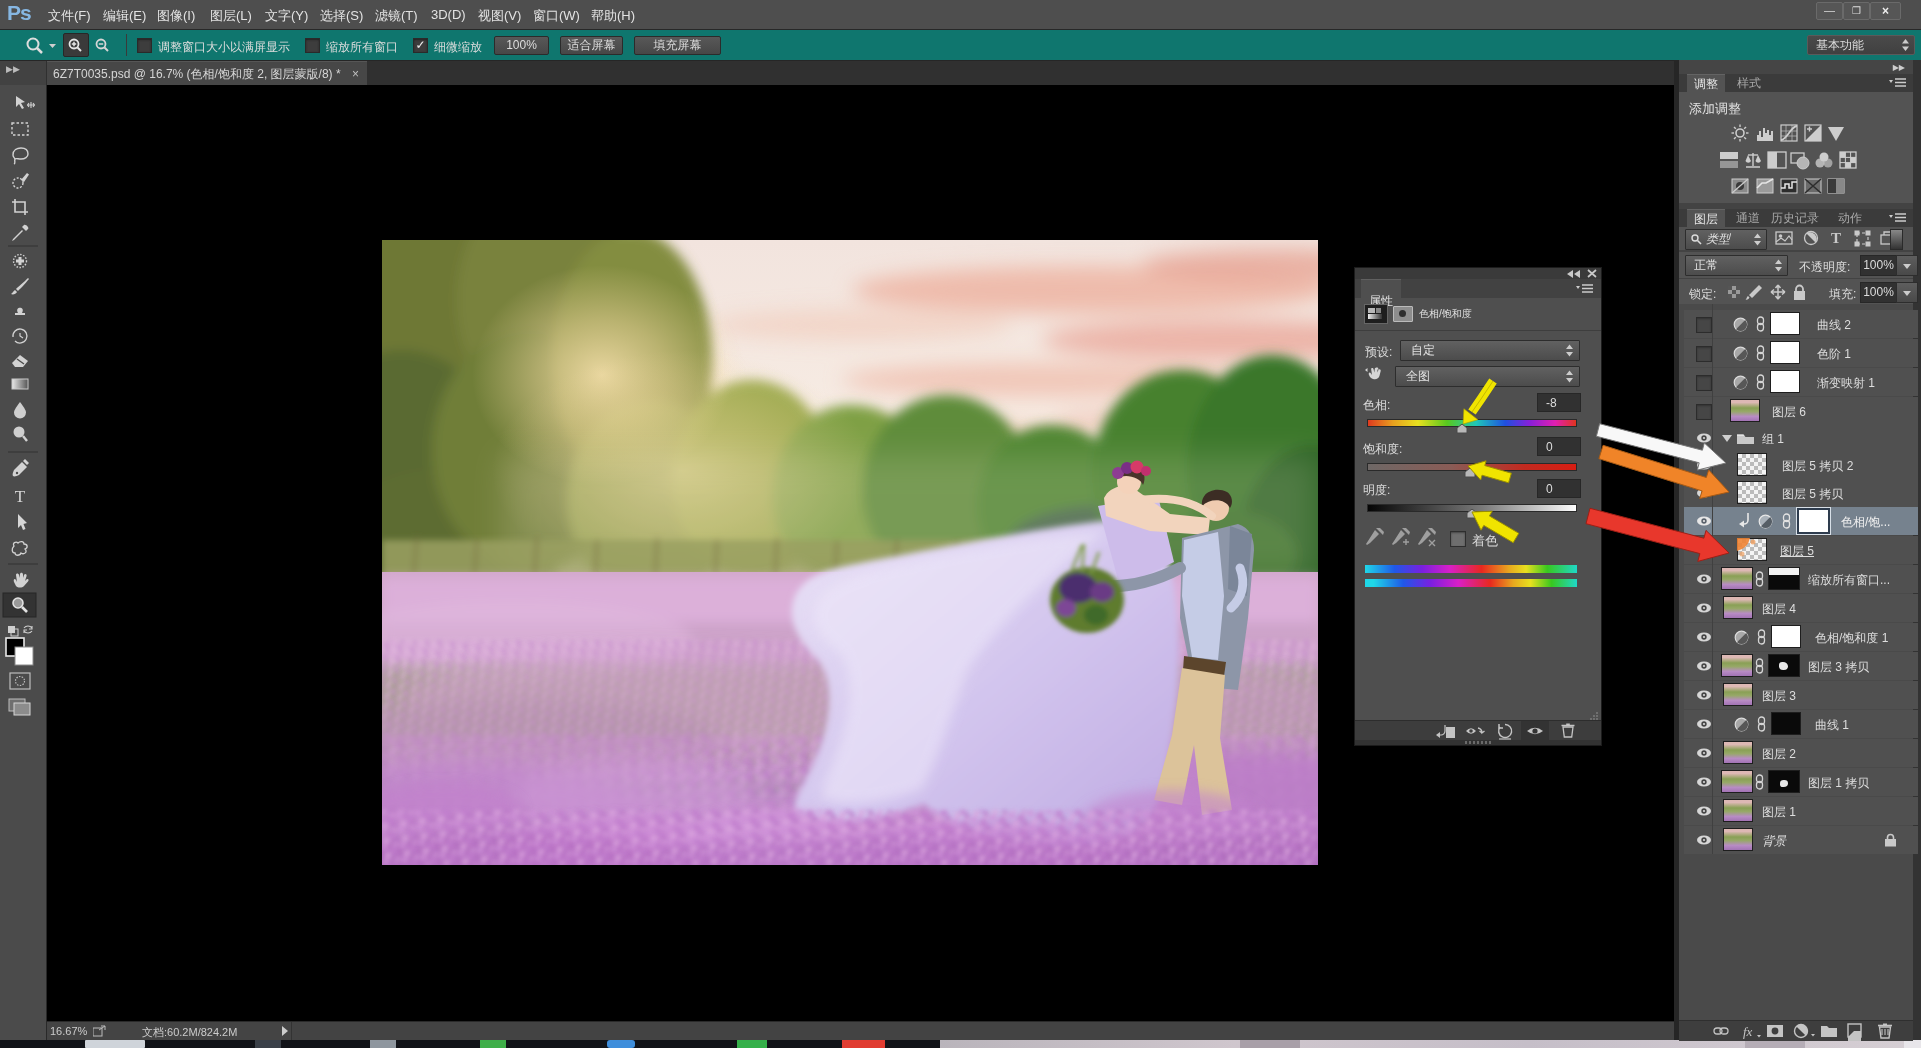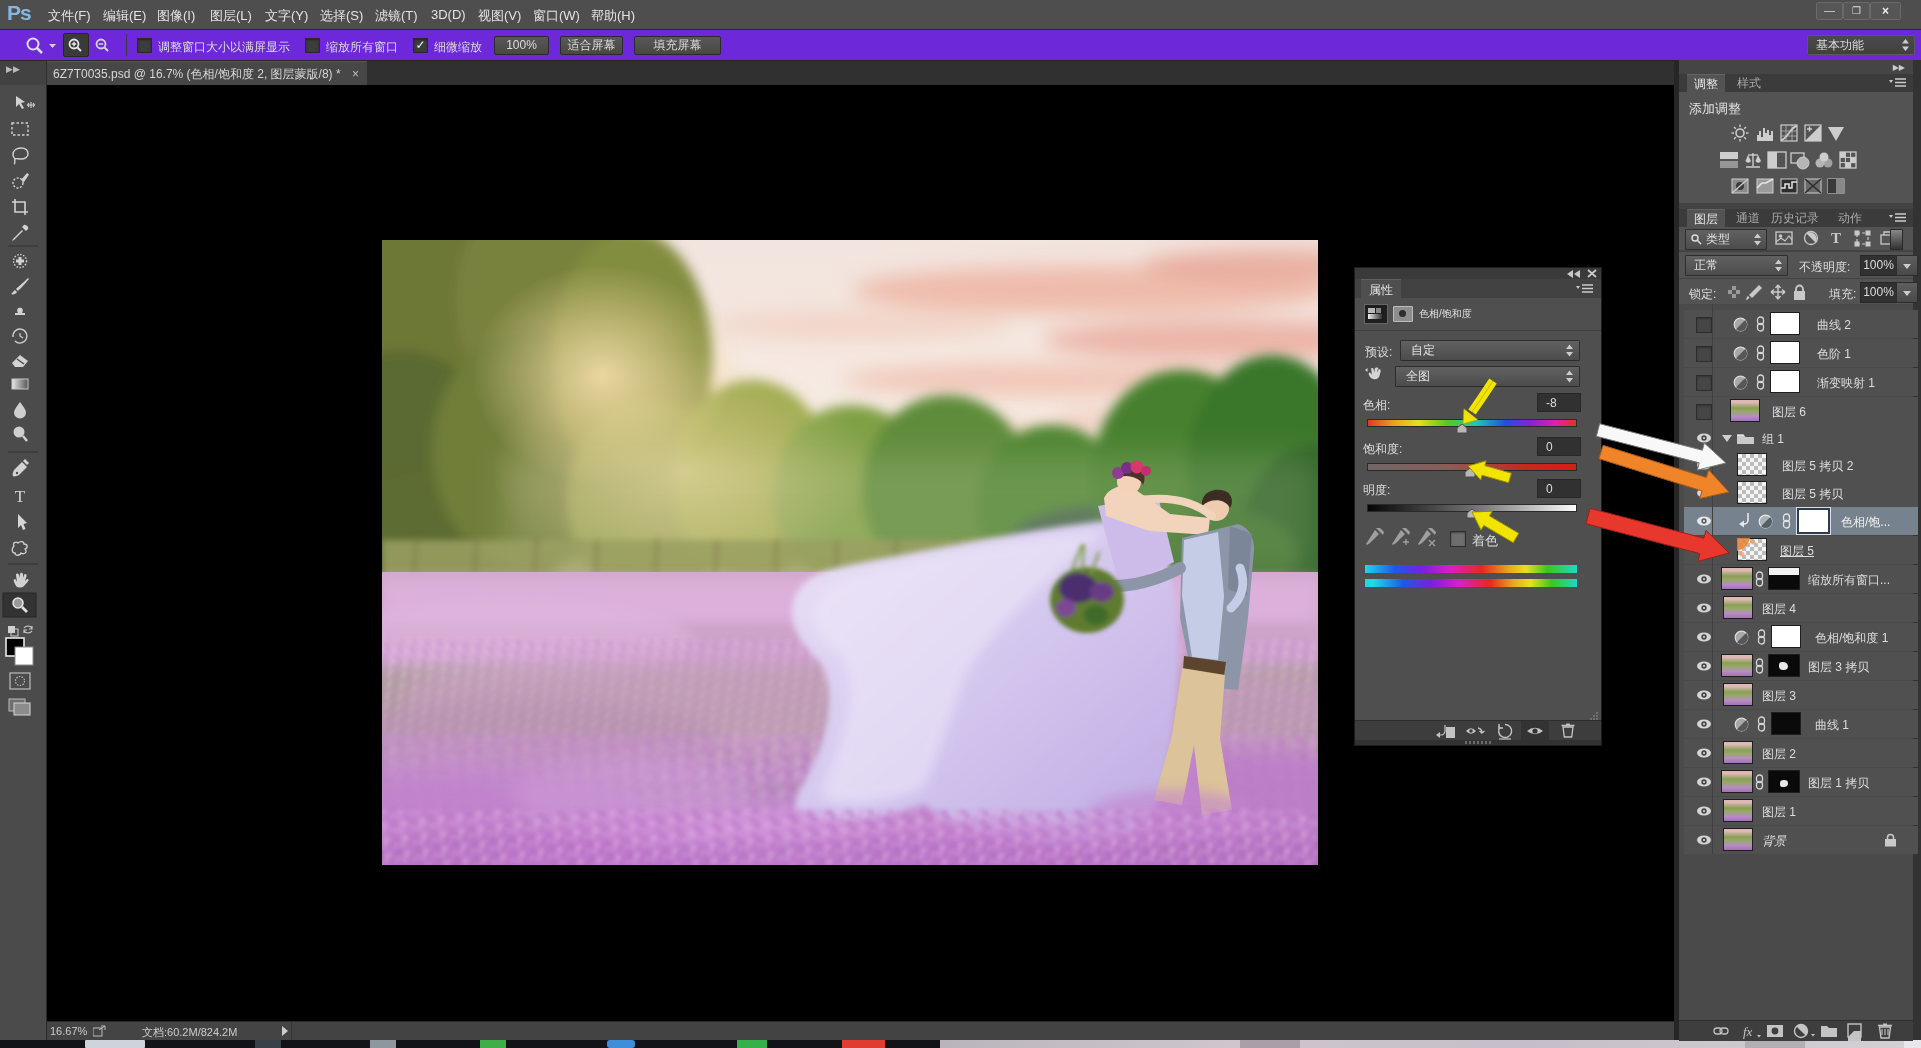--- a/index.html
+++ b/index.html
@@ -1,21 +1,21 @@
 <!DOCTYPE html>
 <html><head><meta charset="utf-8">
 <style>
   html,body{margin:0;padding:0;width:1921px;height:1048px;overflow:hidden;background:#000;
     font-family:"Liberation Sans",sans-serif;}
   .abs{position:absolute;}
   #stage{position:relative;width:1921px;height:1048px;background:#000;}
   
   #menubar{left:0;top:0;width:1921px;height:29px;background:#4e4e4e;border-bottom:1px solid #282828;color:#e3e3e3;font-size:13px;}
   #menubar .mi{position:absolute;top:7px;}
-  #optionsbar{left:0;top:30px;width:1921px;height:30px;background:#6d28d9;border-bottom:1px solid #262626;color:#dcdcdc;font-size:12px;}
+  #optionsbar{left:0;top:30px;width:1921px;height:30px;background:#0f766e;border-bottom:1px solid #262626;color:#dcdcdc;font-size:12px;}
   #tabrow{left:0;top:61px;width:1674px;height:24px;background:#303030;}
   #toolbar{left:0;top:85px;width:46px;height:955px;background:#4b4b4b;border-right:1px solid #292929;}
   #canvasarea{left:47px;top:85px;width:1627px;height:936px;background:#000;}
   #statusbar{left:47px;top:1021px;width:1627px;height:19px;background:#444444;border-top:1px solid #2a2a2a;color:#ccc;font-size:11px;}
   #taskbar{left:0;top:1040px;width:1921px;height:8px;background:#0a0a0a;overflow:hidden;}
   #rightcol{left:1674px;top:60px;width:247px;height:980px;background:#434343;}
   .chk{position:absolute;width:13px;height:13px;top:8px;background:#3d3d3d;border:1px solid #2a2a2a;box-shadow:inset 0 1px 2px #222;}
   .obtn{position:absolute;top:6px;height:17px;background:linear-gradient(#585858,#474747);border:1px solid #2b2b2b;border-radius:2px;color:#ddd;font-size:12px;text-align:center;line-height:17px;}
   .cjk{white-space:nowrap;}
   
@@ -555,21 +555,21 @@
           <path d="M0 2 l4 0 l-2 3 z" fill="#ccc"></path>
           <path d="M6 1 h11 M6 4.5 h11 M6 8 h11" stroke="#ccc" stroke-width="1.5"></path>
         </svg>
     </div>
     <div class="panelbg" style="top:167px;height:23px;">
       <span class="ddbtn" style="left:6px;top:2px;width:80px;">
         <svg width="11" height="11" style="position:absolute;left:5px;top:4px">
             <circle cx="4" cy="4" r="3" fill="none" stroke="#ddd" stroke-width="1.4"></circle>
             <line x1="6.5" y1="6.5" x2="10" y2="10" stroke="#ddd" stroke-width="1.6"></line>
           </svg>
-        <span class="cjk" style="margin-left:20px;">类型</span>
+        <span class="cjk" style="margin-left:20px;font-style:italic;">类型</span>
         <svg width="9" height="19" style="position:absolute;right:4px;top:0">
             <path d="M1 8 l3.5 -4.5 l3.5 4.5 z M1 11 l3.5 4.5 l3.5 -4.5 z" fill="#ccc"></path>
           </svg>
       </span>
       <svg class="abs" style="left:95px;top:3px" width="130" height="17" viewBox="0 0 130 17">
         <g stroke="#c9c9c9" fill="none">
           <rect x="2" y="2" width="16" height="12" stroke-width="1.3"></rect>
             <circle cx="6.5" cy="6" r="1.8" fill="#c9c9c9" stroke="none"></circle>
             <path d="M2 12 l5 -4 l4 3 l4 -5 l3 4" stroke-width="1.2"></path>
           <circle cx="37" cy="8" r="6.5" stroke-width="1.3"></circle>
@@ -910,21 +910,21 @@
   <div class="abs" id="proppanel" style="left:1354px;top:267px;width:248px;height:479px;background:#4f4f4f;border:1px solid #1c1c1c;box-sizing:border-box;box-shadow:3px 5px 14px rgba(0,0,0,0.55);">
     <div class="abs" style="left:0;top:0;width:246px;height:11px;background:#3a3a3a;">
       <svg class="abs" style="left:211px;top:2px" width="16" height="8">
           <path d="M7 0 L1 4 L7 8 z M14 0 L8 4 L14 8 z" fill="#c9c9c9"></path>
         </svg>
       <svg class="abs" style="left:232px;top:1px" width="10" height="9">
           <path d="M1 1 L9 8 M9 1 L1 8" stroke="#c9c9c9" stroke-width="1.7"></path>
         </svg>
     </div>
     <div class="abs" style="left:0;top:11px;width:246px;height:19px;background:#424242;">
-      <span class="abs cjk" style="left:6px;top:0;height:19px;padding:1px 8px;background:#4f4f4f;border-top:1px solid #606060;color:#e2e2e2;font-size:12px;line-height:19px;">属性</span>
+      <span class="abs cjk" style="left:6px;top:0;height:19px;padding:12px 8px;background:#4f4f4f;border-top:1px solid #606060;color:#e2e2e2;font-size:12px;line-height:19px;">属性</span>
       <svg style="position:absolute;right:7px;top:5px" width="18" height="11">
           <path d="M0 2 l4 0 l-2 3 z" fill="#ccc"></path>
           <path d="M6 1 h11 M6 4.5 h11 M6 8 h11" stroke="#ccc" stroke-width="1.5"></path>
         </svg>
     </div>
     <div class="abs" style="left:9px;top:36px;width:22px;height:18px;background:#1e1e1e;border:1px solid #666;">
       <span class="abs" style="left:3px;top:3px;width:7px;height:5px;background:#b8b8b8;"></span>
         <span class="abs" style="left:11px;top:3px;width:5px;height:5px;background:#888;"></span>
       <span class="abs" style="left:3px;top:9px;width:14px;height:5px;background:linear-gradient(90deg,#eee,#333);"></span>
     </div>

